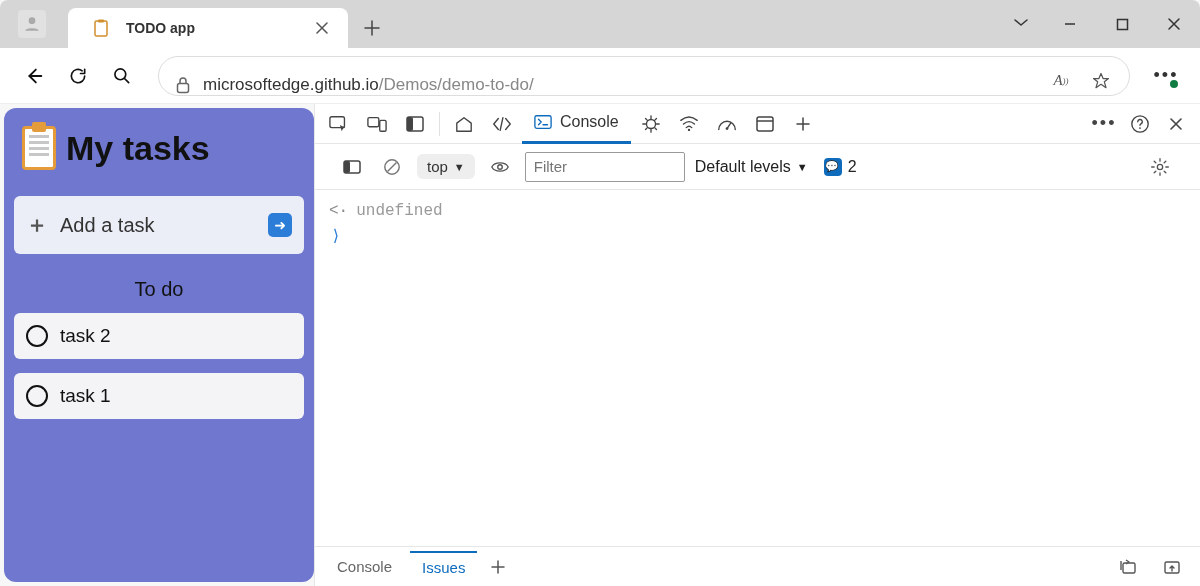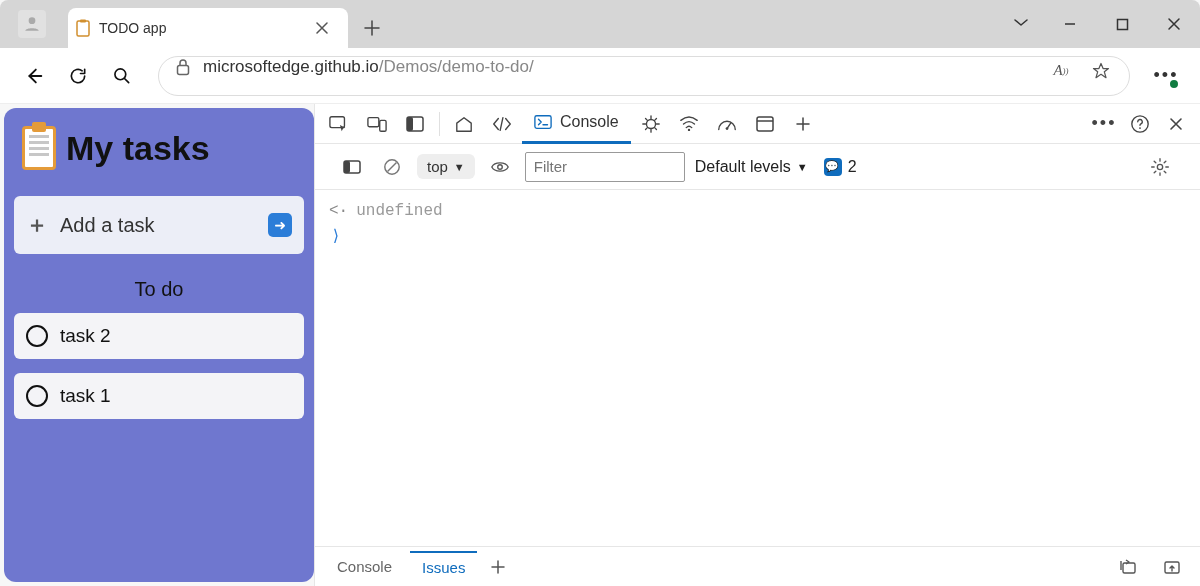--- a/index.html
+++ b/index.html
@@ -2,33 +2,33 @@
 <html><head>
 <meta charset="utf-8">
 <style>
   * { box-sizing: border-box; margin: 0; padding: 0; }
   body { font-family: "Segoe UI", Arial, sans-serif; width: 1200px; height: 586px; background: #f7f7f7; overflow: hidden; }
 
   
   .titlebar { height: 48px; background: #d6d6d6; display: flex; align-items: flex-end; border-radius: 8px 8px 0 0; }
   .titlebar-left { display: flex; align-items: center; height: 100%; padding: 0 10px 0 18px; }
   .profile { width: 28px; height: 28px; border-radius: 4px; background: #e1e1e1; display:flex; align-items:center; justify-content:center; color:#888; }
-  .tab { display: flex; align-items: center; height: 40px; background: #fff; border-radius: 8px 8px 0 0; padding: 0 14px 0 6px; margin-left: 12px; gap:7px; min-width: 280px; }
+  .tab { display: flex; align-items: center; height: 40px; background: #fff; border-radius: 8px 8px 0 0; padding: 0 14px 0 24px; margin-left: 12px; gap:16px; min-width: 280px; font-weight: bold; }
   .tab-favicon { width:18px; height:18px; display:flex; align-items:center; justify-content:center; color:#d18f2e; }
   .tab-title { font-size: 14px; color:#333; flex:1; }
   .tab-close { width:24px; height:24px; display:flex; align-items:center; justify-content:center; color:#555; border-radius:4px; }
   .newtab { width:36px; height:36px; display:flex; align-items:center; justify-content:center; color:#444; margin-left:6px; margin-bottom:2px; }
   .titlebar-right { margin-left:auto; display:flex; align-items:center; height:100%; }
   .winctrl { width:52px; height:48px; display:flex; align-items:center; justify-content:center; color:#333; }
   .winbtn{ width:46px; height:40px; display:flex; align-items:center; justify-content:center; margin-bottom:4px;}
 
   
   .toolbar { height: 56px; background:#fff; display:flex; align-items:center; padding: 0 14px; gap:4px; border-bottom: 1px solid #eee; }
   .tbtn{ width:40px; height:40px; display:flex; align-items:center; justify-content:center; color:#333; border-radius:6px; }
-  .addressbar { flex:1; height:40px; border:1px solid #ddd; border-radius:20px; display:flex; align-items:flex-start; padding:0 14px; gap:10px; margin: 0 12px; background:#fff; }
+  .addressbar { flex:1; height:40px; border:1px solid #ddd; border-radius:20px; display:flex; align-items:flex-end; padding:0 14px; gap:10px; margin: 0 12px; background:#fff; }
   .addr-lock { color:#666; width:20px; height:20px; display:flex;align-items:center;justify-content:center;}
   .addr-url { font-size:17px; color:#333; }
   .addr-url .muted{ color:#888; }
   .addr-right { margin-left:auto; display:flex; align-items:center; gap:12px; }
   .addr-icon{ width:28px; height:28px; display:flex;align-items:center;justify-content:center; color:#555;}
   .more-btn{ width:40px;height:40px; display:flex;align-items:center;justify-content:center; position:relative;}
   .more-dots{ font-size:18px; letter-spacing:2px; color:#333;}
   .more-badge{ position:absolute; right:6px; bottom:6px; width:12px;height:12px; border-radius:50%; background:#107c41; border:2px solid #fff;}
 
   

